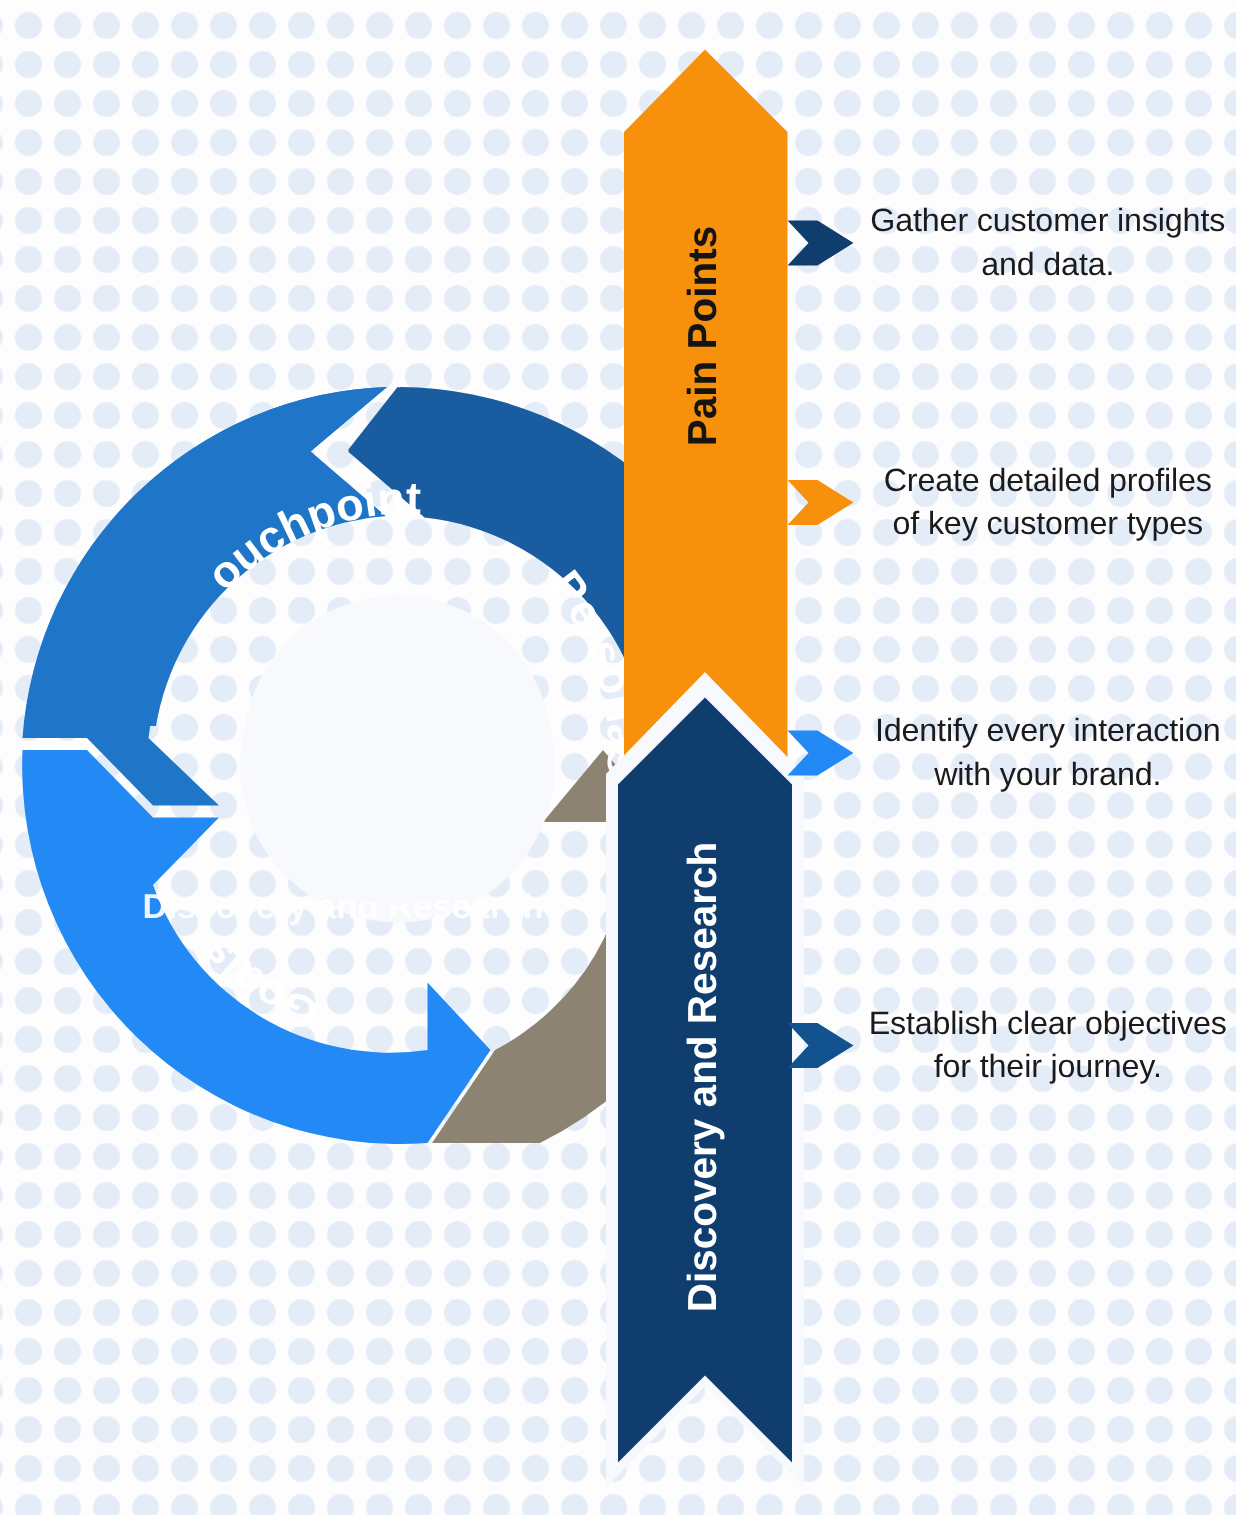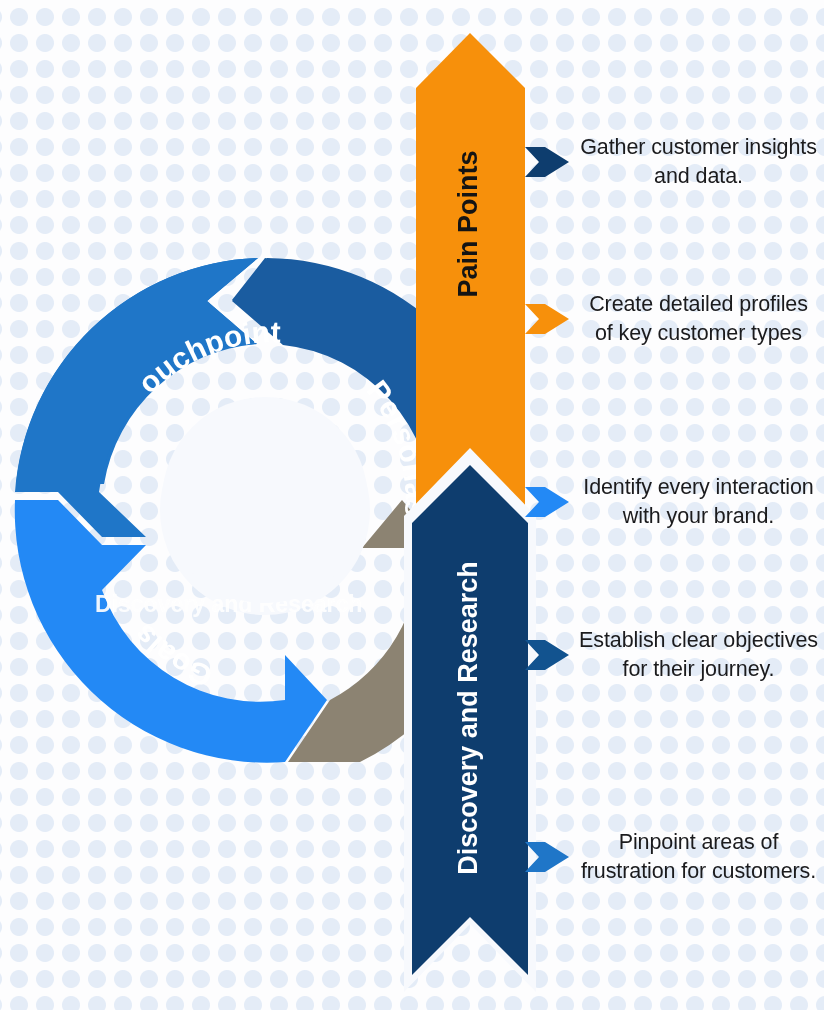--- a/index.html
+++ b/index.html
@@ -218,42 +218,36 @@
 
   <div class="point-list">
 
     <div class="point-row" style="top:133px;">
       <svg class="point-chevron" viewBox="0 0 46 34">
         <path d="M 0 2 L 20 2 L 44 17 L 20 32 L 0 32 L 14 17 Z" fill="#0E3D6E"></path>
       </svg>
       <div class="point-text">Gather customer insights and data.</div>
     </div>
 
-    <div class="point-row" style="top:290px;">
+    <div class="point-row" style="top:306px;">
       <svg class="point-chevron" viewBox="0 0 46 34">
         <path d="M 0 2 L 20 2 L 44 17 L 20 32 L 0 32 L 14 17 Z" fill="#F7900B"></path>
       </svg>
       <div class="point-text">Create detailed profiles of key customer types</div>
     </div>
 
     <div class="point-row" style="top:473px;justify-content:center;">
       <svg class="point-chevron" viewBox="0 0 46 34">
         <path d="M 0 2 L 20 2 L 44 17 L 20 32 L 0 32 L 14 17 Z" fill="#2389F5"></path>
       </svg>
       <div class="point-text">Identify every interaction with your brand.</div>
     </div>
 
-    <div class="point-row" style="top:626px;justify-content:flex-end;">
+    <div class="point-row" style="top:668px;justify-content:flex-end;">
       <svg class="point-chevron" viewBox="0 0 46 34">
         <path d="M 0 2 L 20 2 L 44 17 L 20 32 L 0 32 L 14 17 Z" fill="#12538F"></path>
       </svg>
       <div class="point-text">Establish clear objectives for their journey.</div>
     </div>
 
-    <div class="point-row" style="top:828px;">
-      <svg class="point-chevron" viewBox="0 0 46 34">
-        <path d="M 0 2 L 20 2 L 44 17 L 20 32 L 0 32 L 14 17 Z" fill="#1F76C8"></path>
-      </svg>
-      <div class="point-text">Pinpoint areas of frustration for customers.</div>
-    </div>
 
   </div>
 </div>
 
 </body></html>

